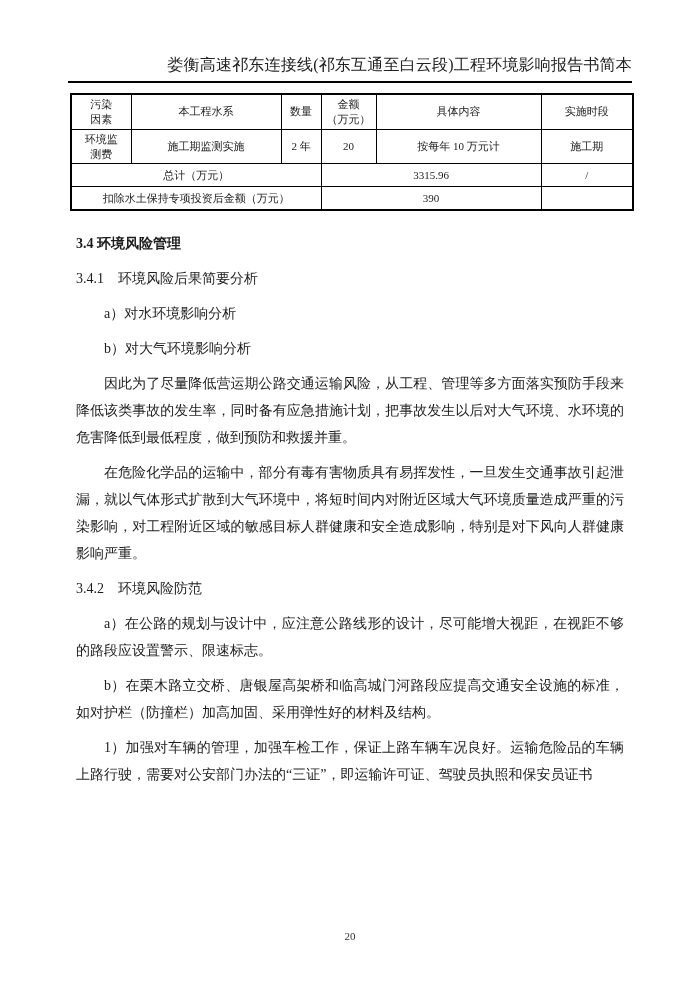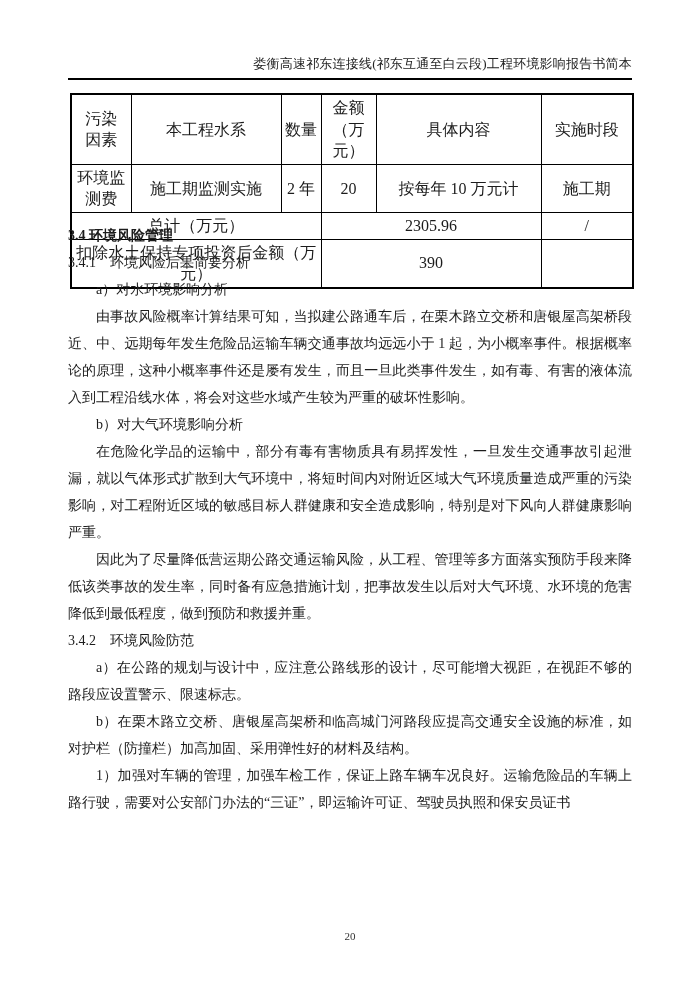--- a/index.html
+++ b/index.html
@@ -9,33 +9,33 @@
     background:#ffffff;
     font-family:"Liberation Serif","DejaVu Serif",serif;
     color:#1c1c1c;
     margin:0 auto;
     overflow:hidden;
   }
   .running-head{
     position:absolute;
     top:55px;left:68px;right:68px;
     text-align:right;
-    font-size:13px;
+    font-size:16px;
     letter-spacing:0.2px;
     border-bottom:2px solid #000;
     padding-bottom:5px;
     color:#222;
   }
   table.cost{
     position:absolute;
     top:93px;left:70px;
     width:562px;
     border-collapse:collapse;
     border:2px solid #000;
-    font-size:16px;
+    font-size:11px;
     color:#1c1c1c;
     table-layout:fixed;
   }
   table.cost th,table.cost td{
     border:1px solid #000;
     font-weight:normal;
     text-align:center;
     vertical-align:middle;
     padding:2px 2px;
     line-height:1.35;
@@ -46,21 +46,21 @@
   tr.r1{height:32px;}
   tr.r2{height:23px;margin-left:30px;}
   tr.r3{height:23px;margin-left:16px;}
   .body-text{
     position:absolute;
     top:222px;left:68px;width:564px;
     font-size:14px;
     line-height:27px;
     text-align:justify;
   }
-  .body-text p{margin:0;}
+  .body-text p{margin:8px;}
   .h-bold{font-weight:bold;}
   .ind{text-indent:2em;}
   .page-number{
     position:absolute;
     bottom:48px;left:0;right:0;
     text-align:center;
     font-size:11px;
     color:#333;
   }
 </style>
@@ -95,39 +95,38 @@
       <td class="pre">环境监
 测费</td>
       <td>施工期监测实施</td>
       <td>2 年</td>
       <td>20</td>
       <td>按每年 10 万元计</td>
       <td>施工期</td>
     </tr>
     <tr class="r2">
       <td colspan="3">总计（万元）</td>
-      <td colspan="2">2305.96</td>
+      <td colspan="2">3315.96</td>
       <td>/</td>
     </tr>
     <tr class="r3">
       <td colspan="3">扣除水土保持专项投资后金额（万元）</td>
       <td colspan="2">390</td>
       <td></td>
     </tr>
   </tbody>
     </table>
 
   <div class="body-text">
     <p class="h-bold">3.4 环境风险管理</p>
     <p>3.4.1　环境风险后果简要分析</p>
     <p class="ind">a）对水环境影响分析</p>
-    <p class="ind">由事故风险概率计算结果可知，当拟建公路通车后，在栗木路立交桥和唐银屋高架桥段近、中、远期每年发生危险品运输车辆交通事故均远远小于 1 起，为小概率事件。根据概率论的原理，这种小概率事件还是屡有发生，而且一旦此类事件发生，如有毒、有害的液体流入到工程沿线水体，将会对这些水域产生较为严重的破坏性影响。</p>
     <p class="ind">b）对大气环境影响分析</p>
+    <p class="ind">因此为了尽量降低营运期公路交通运输风险，从工程、管理等多方面落实预防手段来降低该类事故的发生率，同时备有应急措施计划，把事故发生以后对大气环境、水环境的危害降低到最低程度，做到预防和救援并重。</p>
     <p class="ind">在危险化学品的运输中，部分有毒有害物质具有易挥发性，一旦发生交通事故引起泄漏，就以气体形式扩散到大气环境中，将短时间内对附近区域大气环境质量造成严重的污染影响，对工程附近区域的敏感目标人群健康和安全造成影响，特别是对下风向人群健康影响严重。</p>
-    <p class="ind">因此为了尽量降低营运期公路交通运输风险，从工程、管理等多方面落实预防手段来降低该类事故的发生率，同时备有应急措施计划，把事故发生以后对大气环境、水环境的危害降低到最低程度，做到预防和救援并重。</p>
     <p>3.4.2　环境风险防范</p>
     <p class="ind">a）在公路的规划与设计中，应注意公路线形的设计，尽可能增大视距，在视距不够的路段应设置警示、限速标志。</p>
     <p class="ind">b）在栗木路立交桥、唐银屋高架桥和临高城门河路段应提高交通安全设施的标准，如对护栏（防撞栏）加高加固、采用弹性好的材料及结构。</p>
     <p class="ind">1）加强对车辆的管理，加强车检工作，保证上路车辆车况良好。运输危险品的车辆上路行驶，需要对公安部门办法的“三证”，即运输许可证、驾驶员执照和保安员证书</p>
   </div>
 
   <div class="page-number">20</div>
 
 </div>
 

